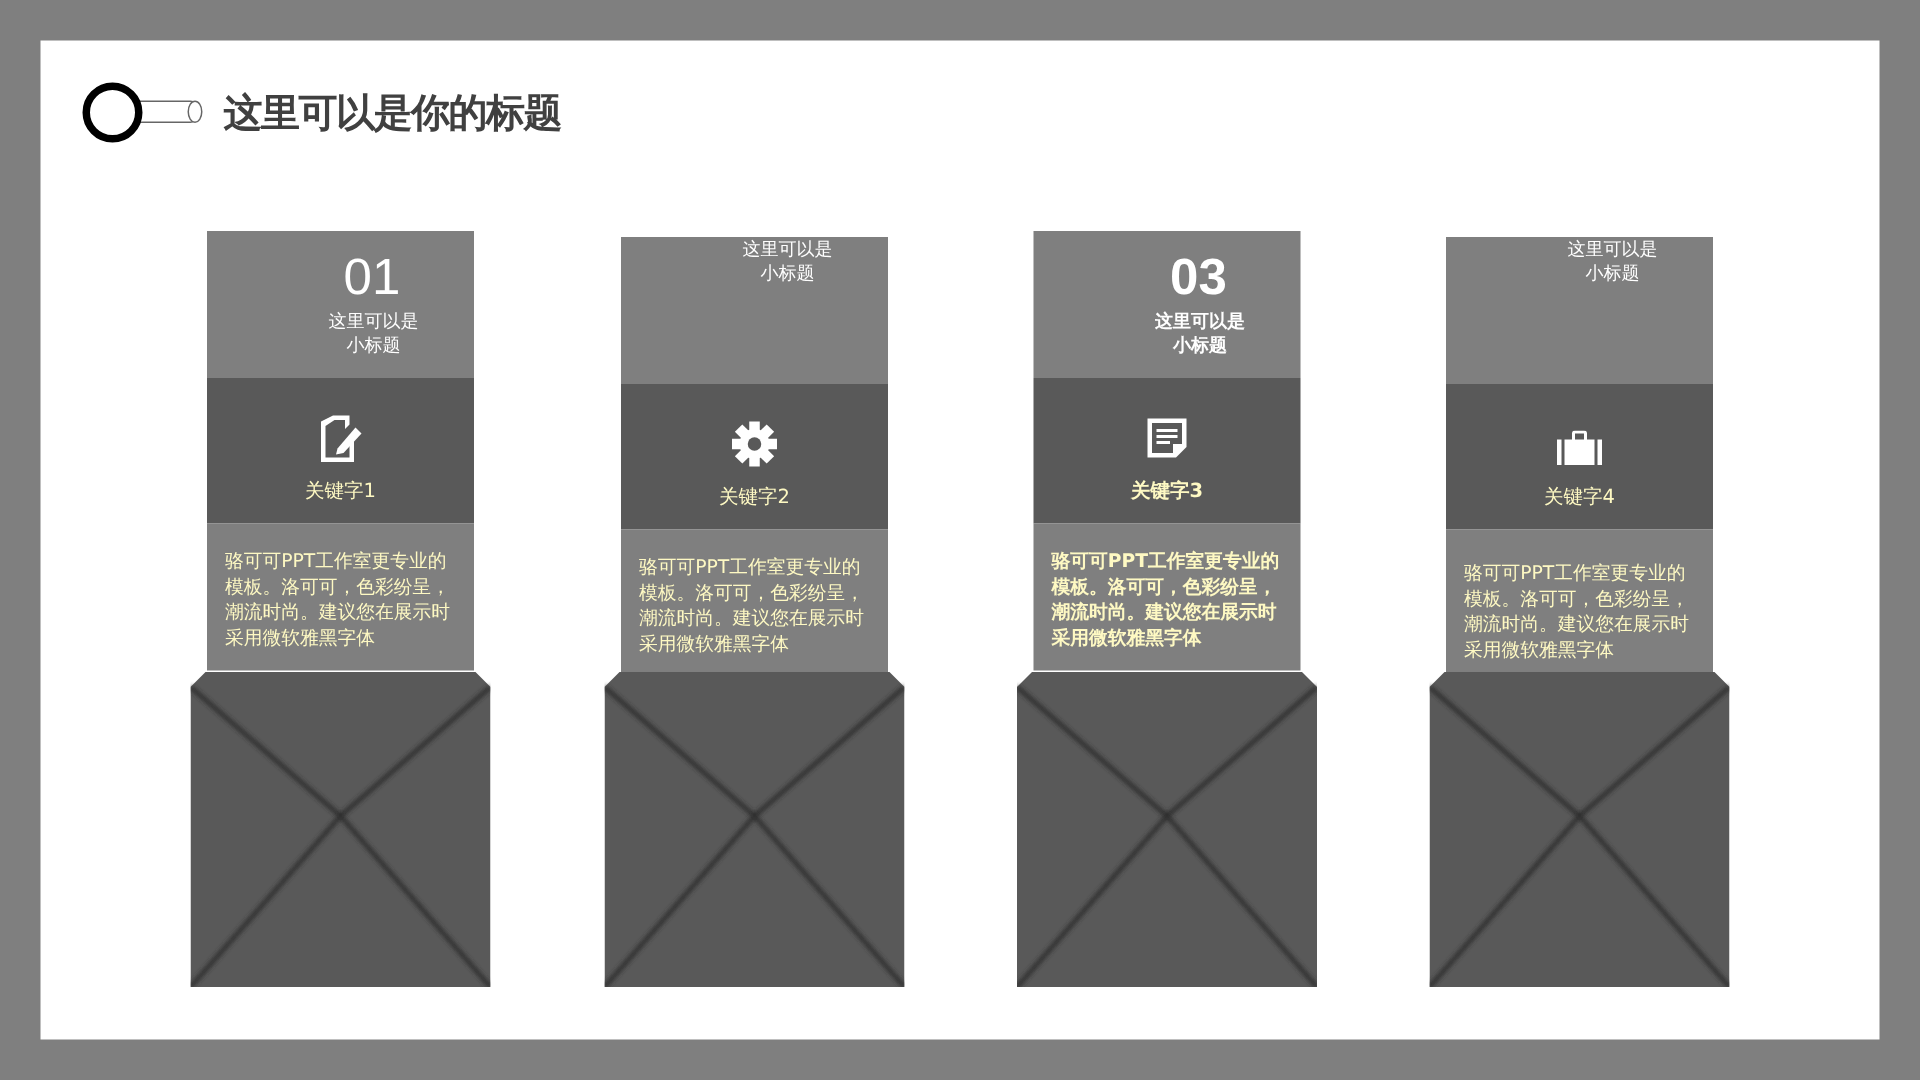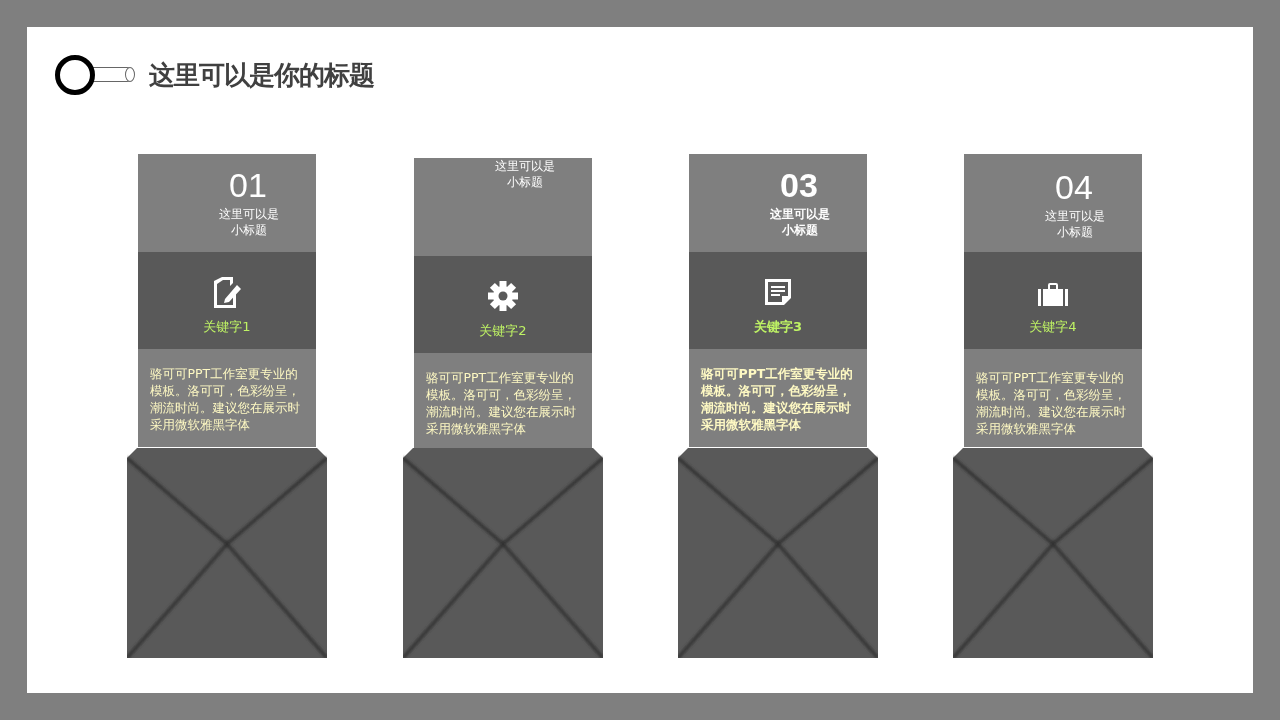--- a/index.html
+++ b/index.html
@@ -10,21 +10,21 @@
   .logo { position:relative; width:82px; height:40px; }
   .logo .ring { position:absolute; left:0; top:0; width:30px; height:30px; border:5px solid #000; border-radius:50%; background:#fff; z-index:2; }
   .logo .tube { position:absolute; left:13px; top:12px; width:64px; height:13px; border:1px solid #666; border-radius:7px; background:#fff; z-index:1; }
   .logo .cap { position:absolute; left:70px; top:12px; width:8px; height:13px; border:1px solid #666; border-radius:50%; background:#fff; z-index:1; }
   .page-title { margin-left:12px; font-size:26px; font-weight:bold; color:#404040; letter-spacing:-1px; }
 
   .card { position:absolute; top:154px; width:178px; }
   .card .top { height:98px; background:#7f7f7f; text-align:center; color:#fff; }
   .card .num { font-size:34px; line-height:34px; padding-top:14px; font-family:"Liberation Sans", sans-serif;padding-left:42px; }
   .card .sub { font-size:12px; line-height:16px; margin-top:4px;margin-left:44px; }
-  .card .mid { height:97px; background:#595959; text-align:center; color:#bef264; }
+  .card .mid { height:97px; background:#595959; text-align:center; color:#fef9c3; }
   .card .icon { height:40px; padding-top:20px; display:flex; justify-content:center; align-items:center; }
   .card .kw { font-size:13px; margin-top:6px; }
   .card .desc { height:98px; background:#7f7f7f; color:#fef9c3; font-size:12.5px; line-height:17px; padding:16px 10px 0 12px; box-sizing:border-box; letter-spacing:0px; }
 
   .envelope { position:absolute; top:448px; width:200px; height:210px; }
   .envelope svg { display:block; }
 </style>
 </head>
 <body>
 
@@ -100,21 +100,20 @@
           <rect x="7" y="16" width="9" height="2" fill="#fff"></rect>
         </svg>
     </div>
     <div class="kw">关键字3</div>
   </div>
   <div class="desc">骆可可PPT工作室更专业的模板。洛可可，色彩纷呈，潮流时尚。建议您在展示时采用微软雅黑字体</div>
 </div>
 
 <div class="card" style="left:964px;">
   <div class="top">
-    <div class="num" style="padding-top:16px">04</div>
     <div class="sub">这里可以是</div>
     <div class="sub" style="margin-top:0">小标题</div>
   </div>
   <div class="mid">
     <div class="icon" style="padding-top:26px;height:34px">
       <svg width="30" height="24" viewBox="0 0 30 24">
           <rect x="0" y="6" width="3" height="17" fill="#fff"></rect>
           <rect x="27" y="6" width="3" height="17" fill="#fff"></rect>
           <path d="M5 6 H10 V2 Q10 0 12 0 H18 Q20 0 20 2 V6 H25 V23 H5 Z" fill="#fff"></path>
           <rect x="12" y="2" width="6" height="4" fill="#595959"></rect>

